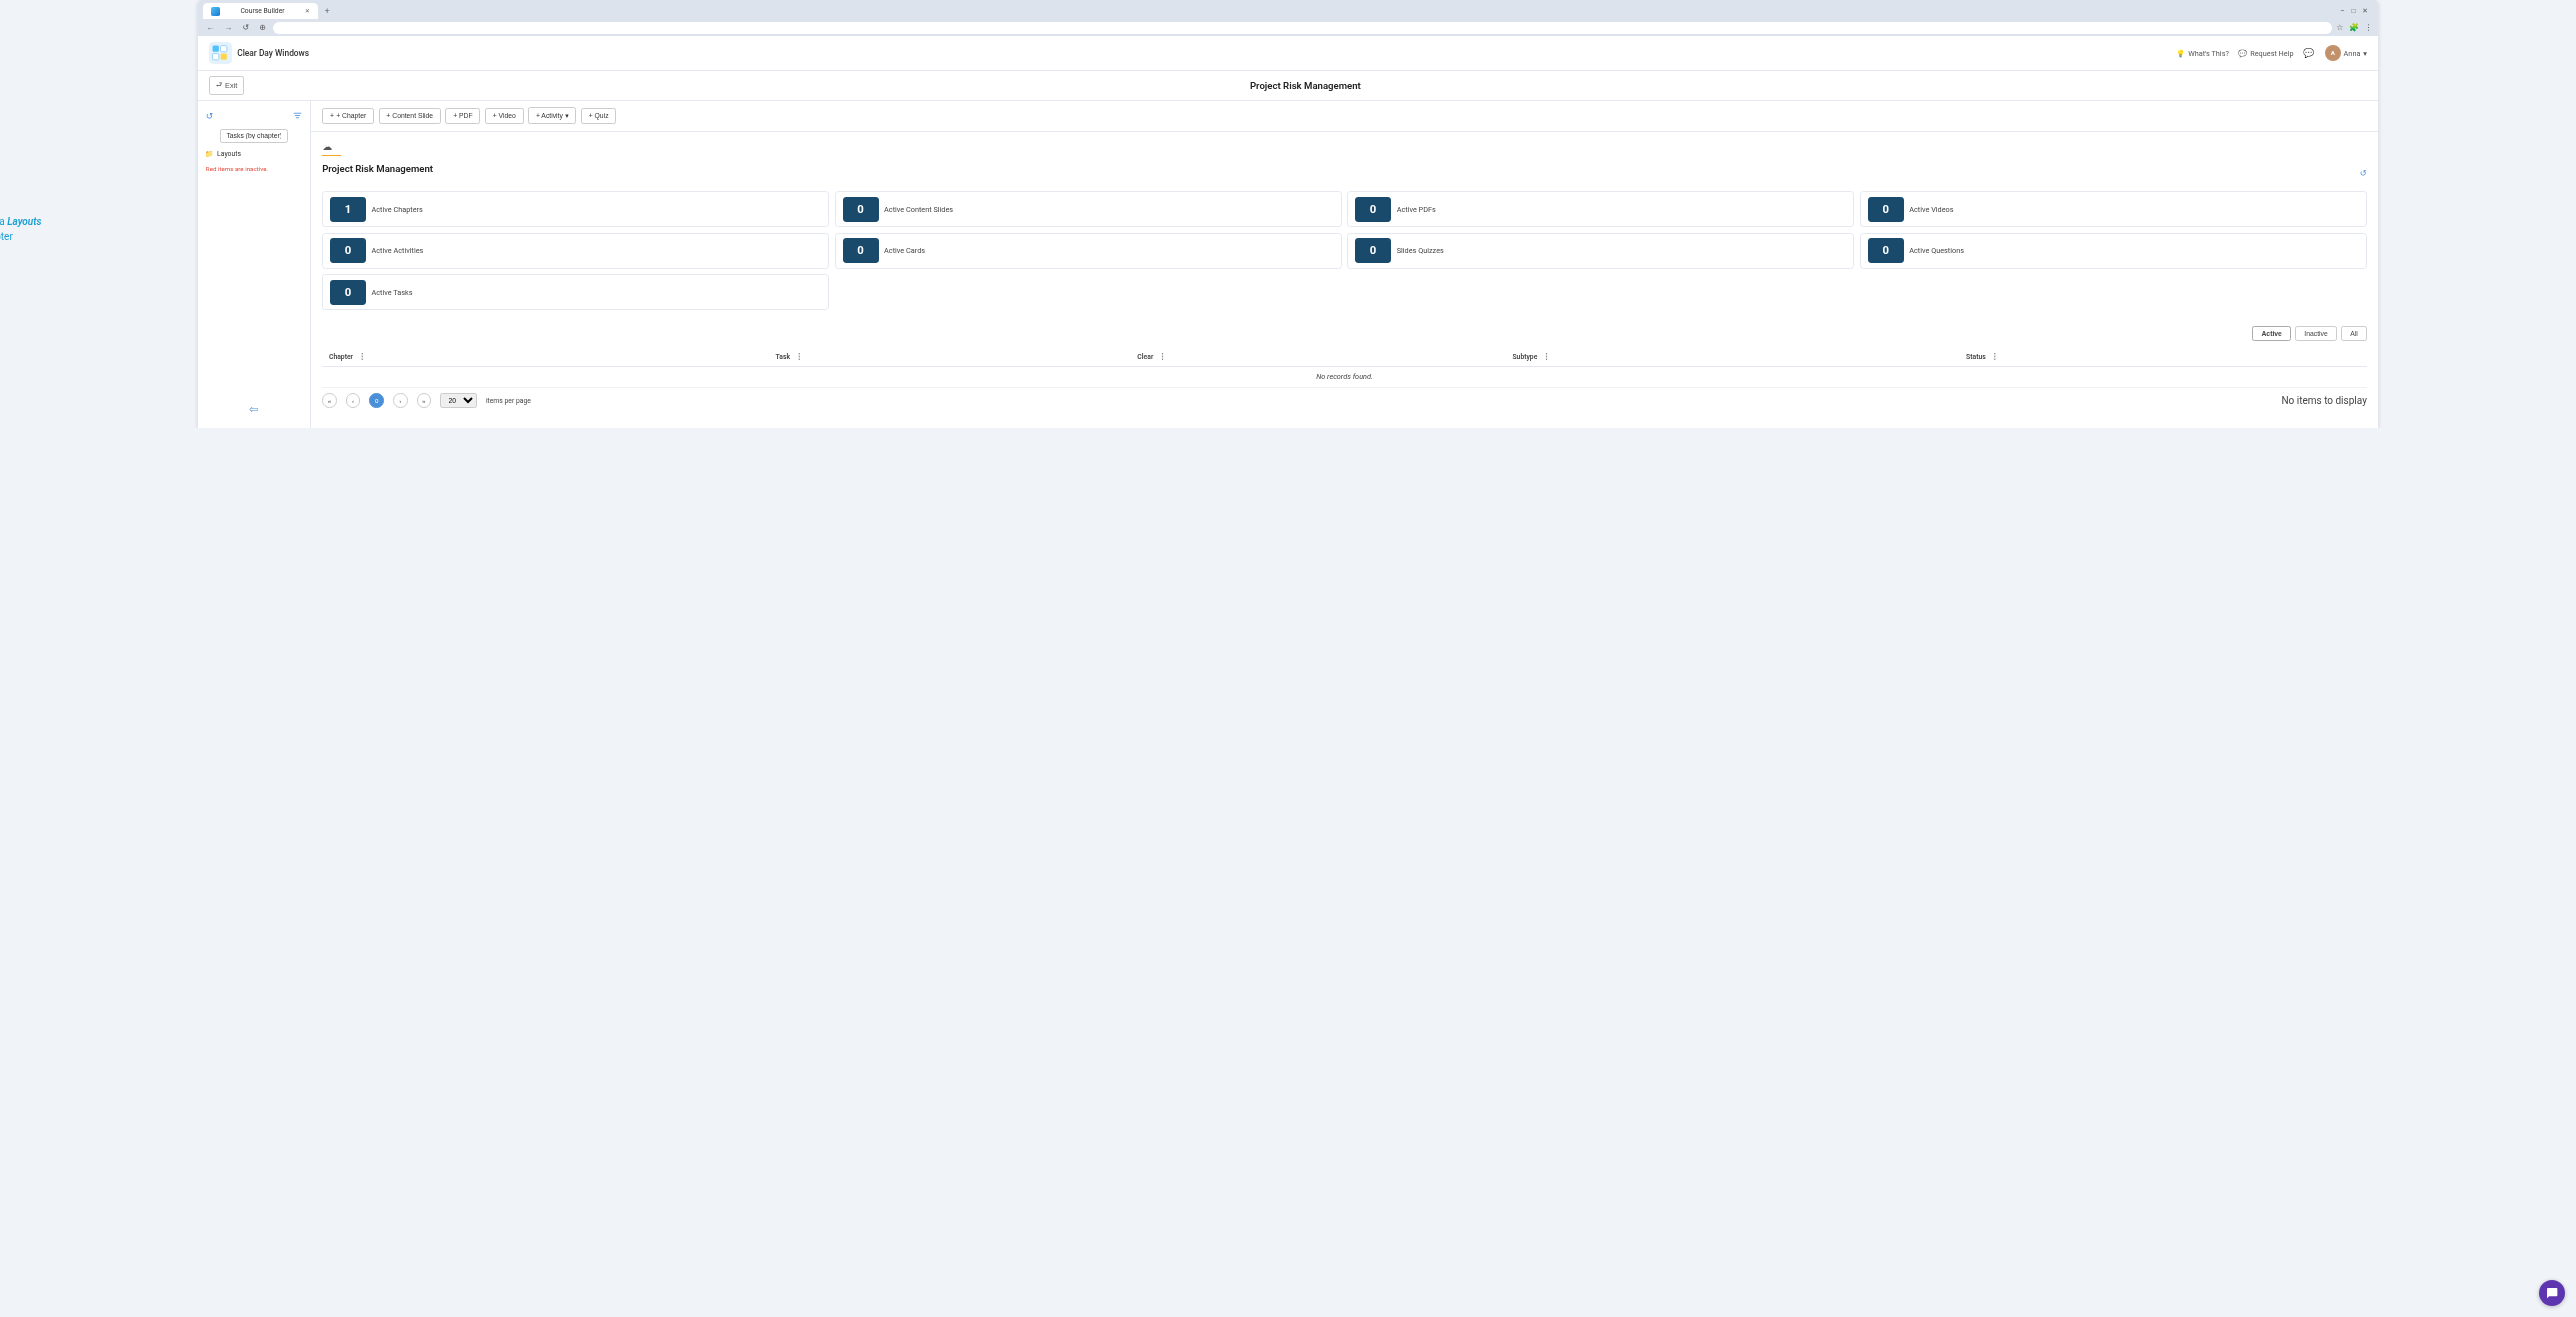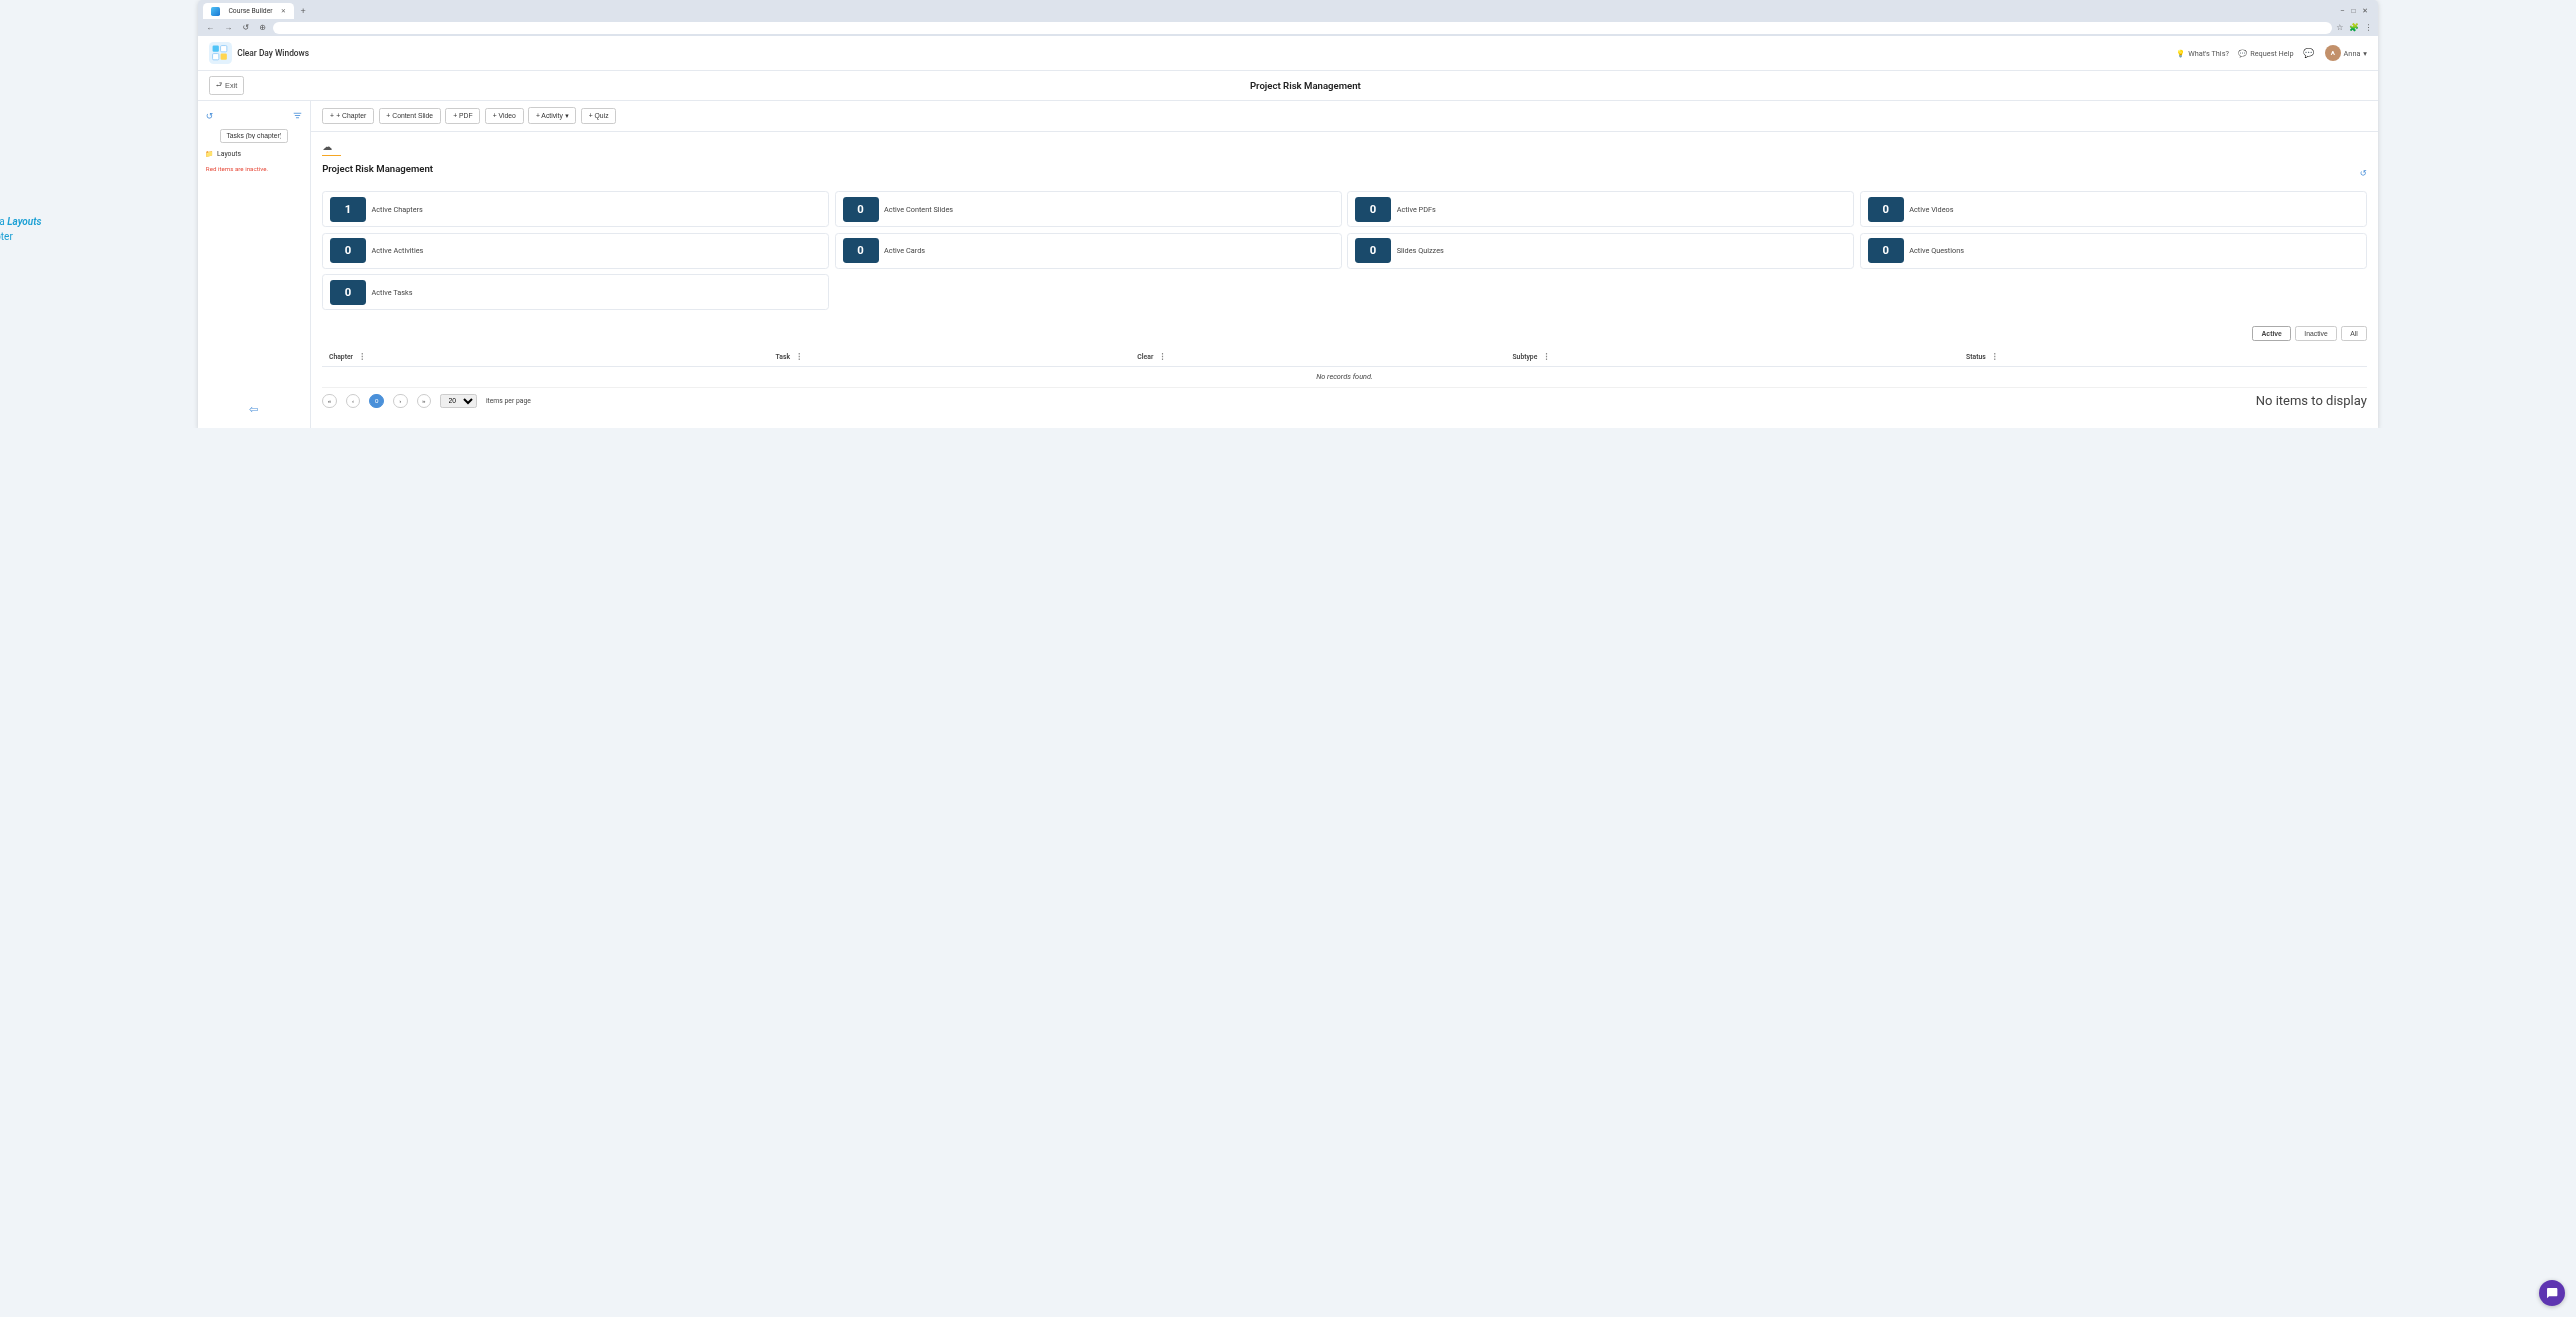--- a/index.html
+++ b/index.html
@@ -24,21 +24,21 @@
     }
     .tab-bar {
       display: flex;
       align-items: center;
       padding: 0 5.6px;
       gap: 2.3px;
     }
     .browser-tab {
       display: flex;
       align-items: center;
-      gap: 8px;
+      gap: 20px;
       padding: 3.4px 8px;
       background: #fff;
       border-radius: 4.5px 4.5px 0 0;
       font-size: 6.8px;
       color: #333;
       min-width: 79px;
     }
     .tab-icon {
       width: 9px; height: 9px;
       background: #4fc3f7;
@@ -383,21 +383,21 @@
       border-radius: 2.3px;
       padding: 1.7px 3.4px;
       font-size: 6.8px;
     }
     .pg-text {
       font-size: 6.8px;
       color: #444;
     }
     .pg-right {
       margin-left: auto;
-      font-size: 13px;
+      font-size: 10px;
       color: #444;
       padding-left: 16px;
     }
 
     
     .chat-bubble {
       position: fixed;
       bottom: 11.3px;
       right: 11.3px;
       width: 26px; height: 26px;

